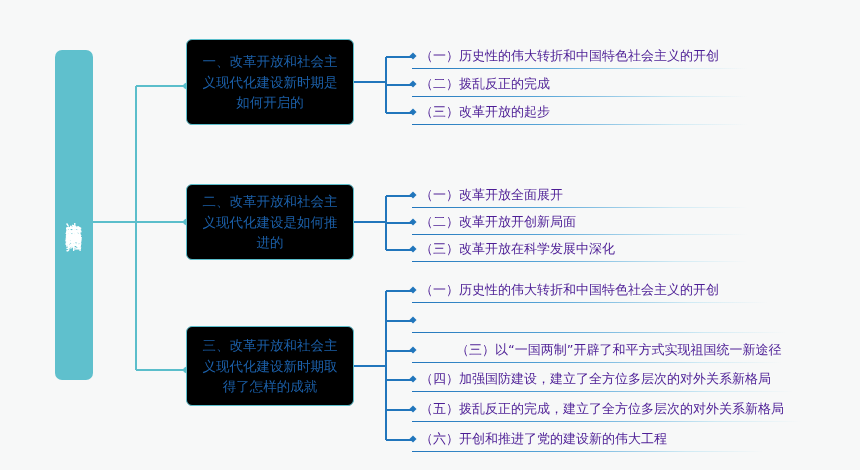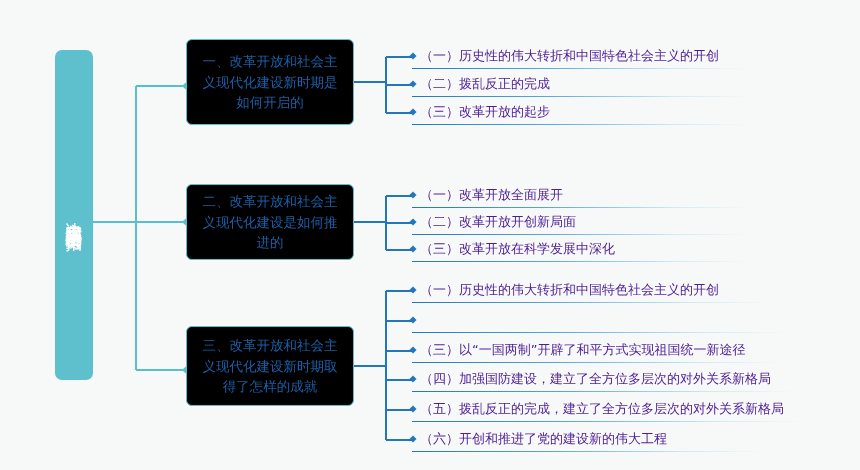--- a/index.html
+++ b/index.html
@@ -198,21 +198,21 @@
 
   <div class="leaf-underline" style="top:261px;"></div>
   <div class="leaf" style="top:237px;">（三）改革开放在科学发展中深化</div>
 
   <div class="leaf-underline" style="top:302px; width:356px;"></div>
   <div class="leaf" style="top:278px;">（一）历史性的伟大转折和中国特色社会主义的开创</div>
 
   <div class="leaf-underline" style="top:332px; width:374px;"></div>
 
   <div class="leaf-underline" style="top:362px; width:370px;"></div>
-  <div class="leaf" style="top:338px;">（三）以“一国两制”开辟了和平方式实现祖国统一新途径</div>
+  <div class="leaf" style="top:338px;margin-left:36px;">（三）以“一国两制”开辟了和平方式实现祖国统一新途径</div>
 
   <div class="leaf-underline" style="top:391px; width:382px;"></div>
   <div class="leaf" style="top:367px;">（四）加强国防建设，建立了全方位多层次的对外关系新格局</div>
 
   <div class="leaf-underline" style="top:421px; width:390px;"></div>
   <div class="leaf" style="top:397px;">（五）拨乱反正的完成，建立了全方位多层次的对外关系新格局</div>
 
   <div class="leaf-underline" style="top:451px; width:352px;"></div>
   <div class="leaf" style="top:427px;">（六）开创和推进了党的建设新的伟大工程</div>
 

